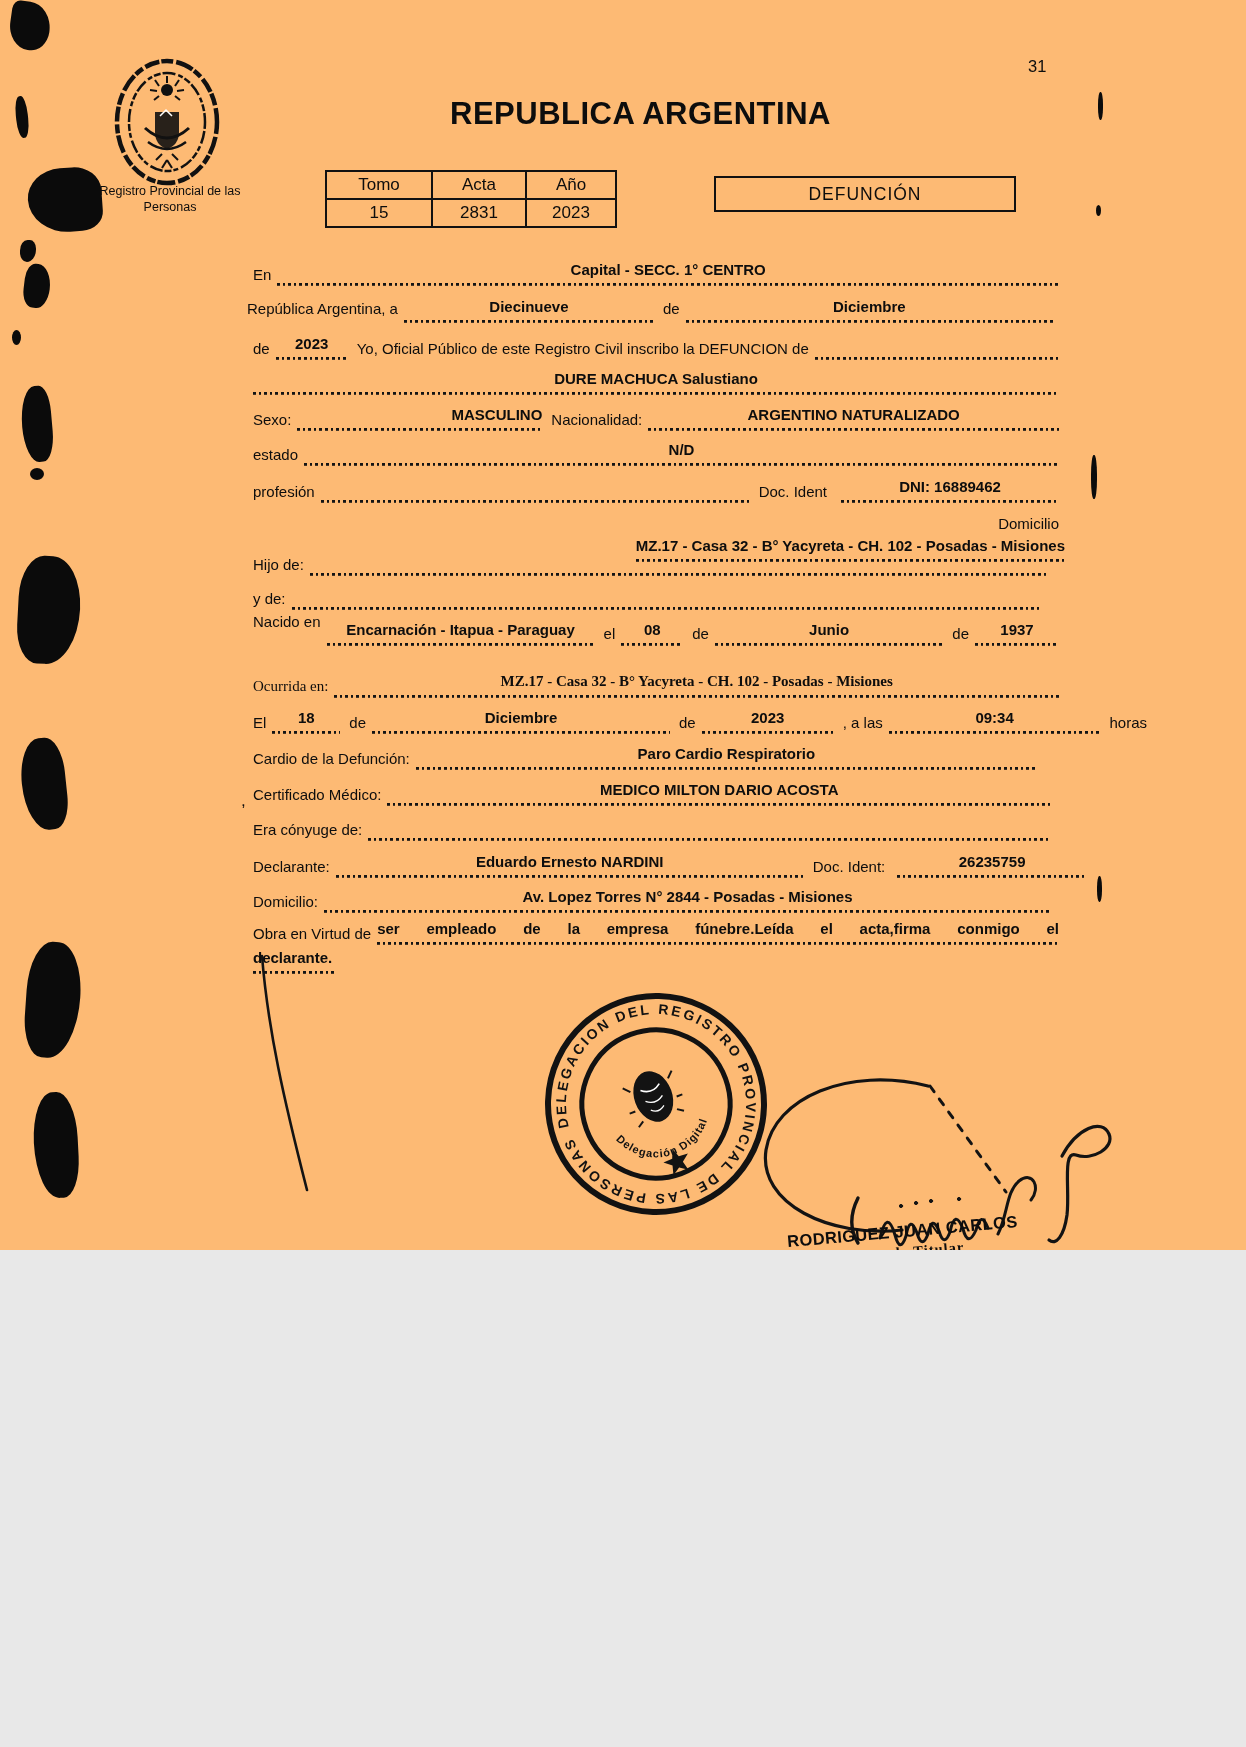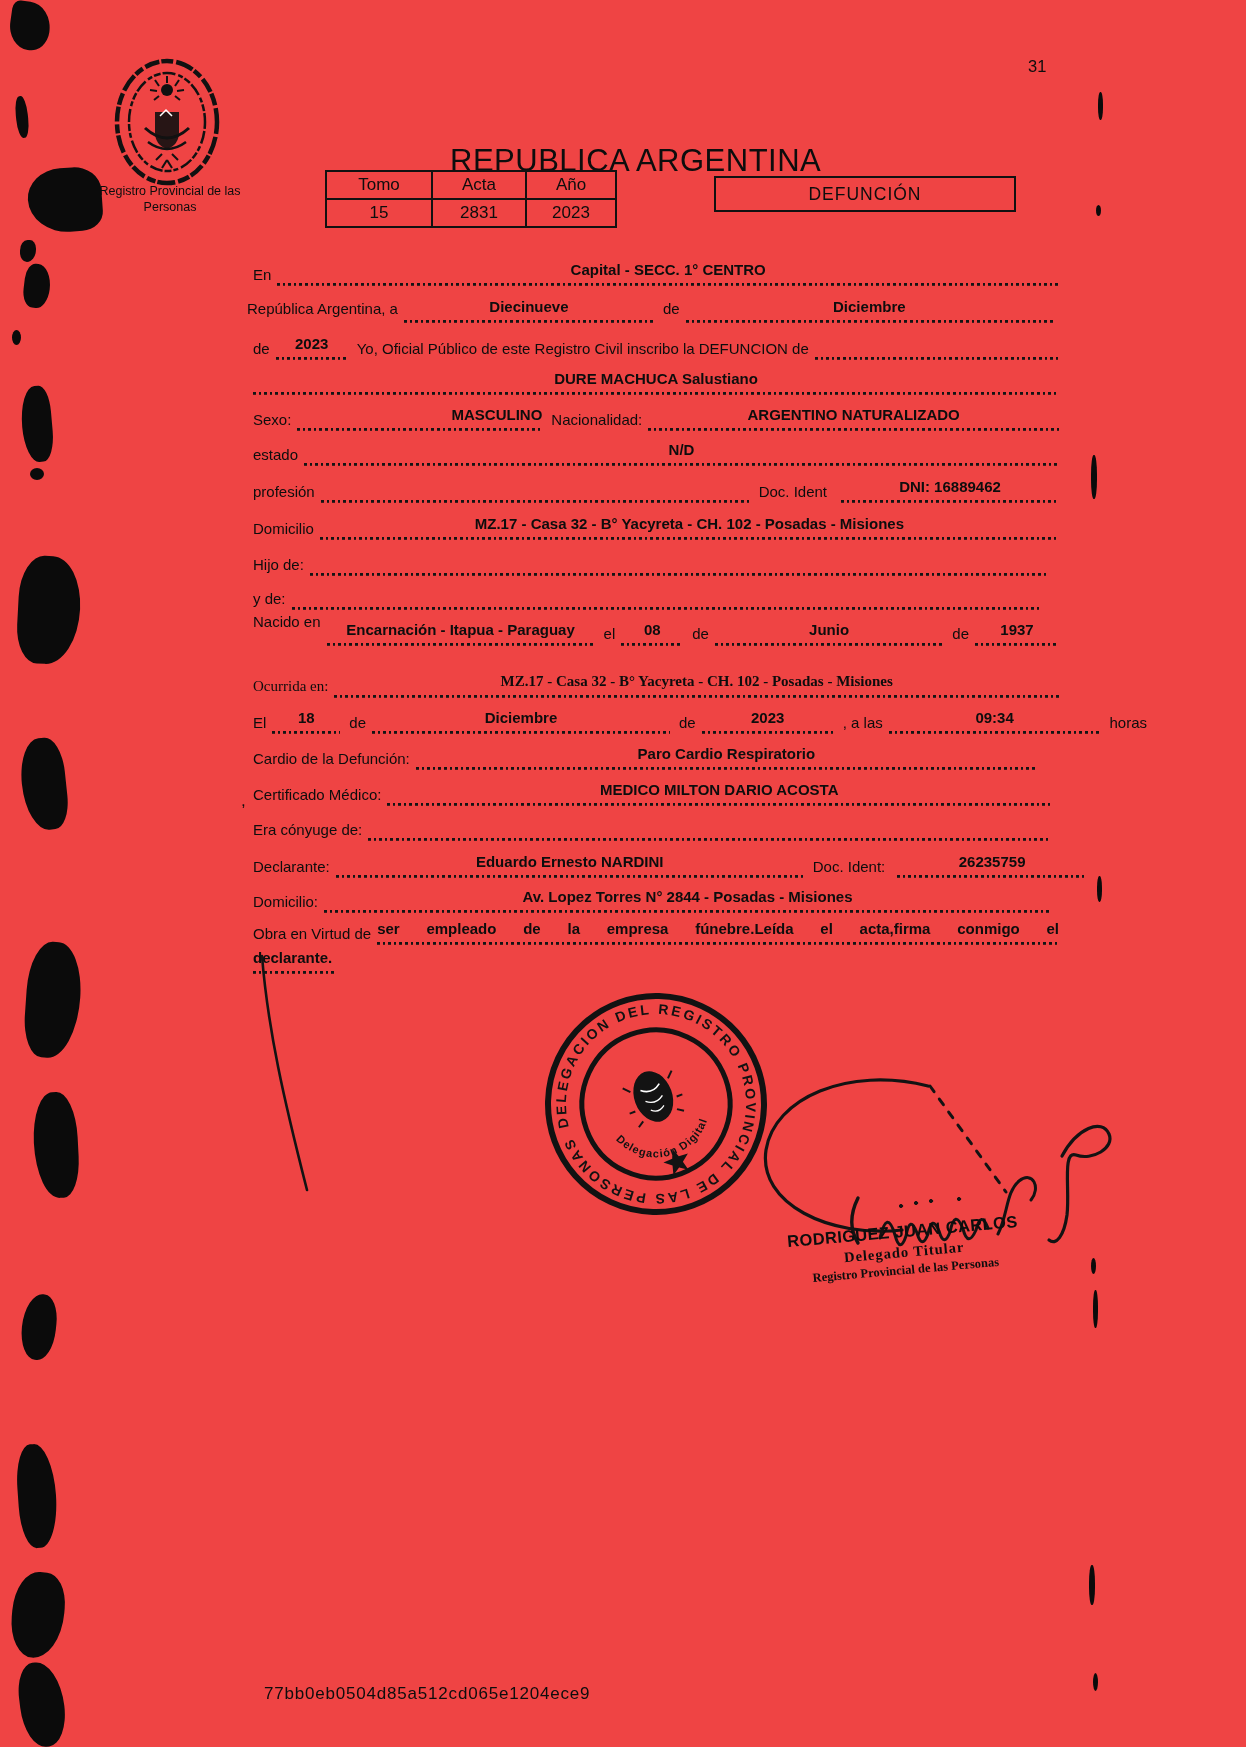--- a/index.html
+++ b/index.html
@@ -1,30 +1,30 @@
 <!DOCTYPE html>
 <html><head>
 <meta charset="utf-8">
 <style>
   html,body{margin:0;padding:0;background:#e8e8e8;}
-  .page{position:relative;width:1246px;height:1747px;background:#ef4444;overflow:hidden;
+  .page{position:relative;width:1246px;height:1250px;background:#fdba74;overflow:hidden;
         font-family:"Liberation Sans","DejaVu Sans",sans-serif;color:#0d0d0d;}
   .abs{position:absolute;}
   
   .line{position:absolute;display:flex;align-items:flex-end;font-size:15px;line-height:1.3;}
   .lbl{white-space:nowrap;padding:0 6px 2px 0;font-weight:400;}
   .lbl.padl{padding-left:9px;}
   .fill{position:relative;text-align:center;font-weight:700;white-space:nowrap;
         padding-bottom:4px;min-height:22px;
         background:repeating-linear-gradient(90deg,#141414 0 2.6px,transparent 2.6px 5.6px) left bottom/100% 2.8px no-repeat;}
   .fill.grow{flex:1;}
   .fill.justify{white-space:normal;text-align:justify;text-align-last:justify;}
   .fill.wrap{white-space:normal;}
   
-  .title{position:absolute;left:450px;top:96px;font-size:31px;font-weight:400;letter-spacing:.5px;margin-top:47px;}
+  .title{position:absolute;left:450px;top:96px;font-size:31px;font-weight:700;letter-spacing:.5px;}
   .pageno{position:absolute;left:1028px;top:57px;font-size:16.5px;}
   .logo-caption{position:absolute;left:96px;top:184px;width:148px;text-align:center;
                 font-size:12.5px;line-height:1.25;}
   table.rec{position:absolute;left:325px;top:170px;border-collapse:collapse;font-size:17px;}
   table.rec td{border:2.4px solid #111;text-align:center;padding:2px 0;height:22px;}
   td.c1{width:104px;} td.c2{width:92px;} td.c3{width:88px;}
   .defbox{position:absolute;left:714px;top:176px;width:298px;height:32px;border:2.4px solid #111;
           display:flex;align-items:center;justify-content:center;font-size:17.5px;letter-spacing:1px;}
   
   .sig-block{position:absolute;left:768px;top:1222px;width:272px;text-align:center;
@@ -127,21 +127,21 @@
     <span class="fill grow">N/D</span>
   </div>
 
   <div class="line" style="top:477px;left:253px;width:806px;">
     <span class="lbl">profesión</span>
     <span class="fill grow"></span>
     <span class="lbl padl" style="padding-right:14px;">Doc. Ident</span>
     <span class="fill" style="flex:0 0 218px;">DNI: 16889462</span>
   </div>
 
-  <div class="line" style="top:514px;left:253px;width:806px;">
+  <div class="line" style="top:514px;left:259px;width:806px;flex-direction:column;">
     <span class="lbl">Domicilio</span>
     <span class="fill grow">MZ.17 - Casa 32 - B° Yacyreta - CH. 102 - Posadas - Misiones</span>
   </div>
 
   <div class="line" style="top:550px;left:253px;width:794px;">
     <span class="lbl">Hijo de:</span>
     <span class="fill grow"></span>
   </div>
 
   <div class="line" style="top:584px;left:253px;width:788px;">

